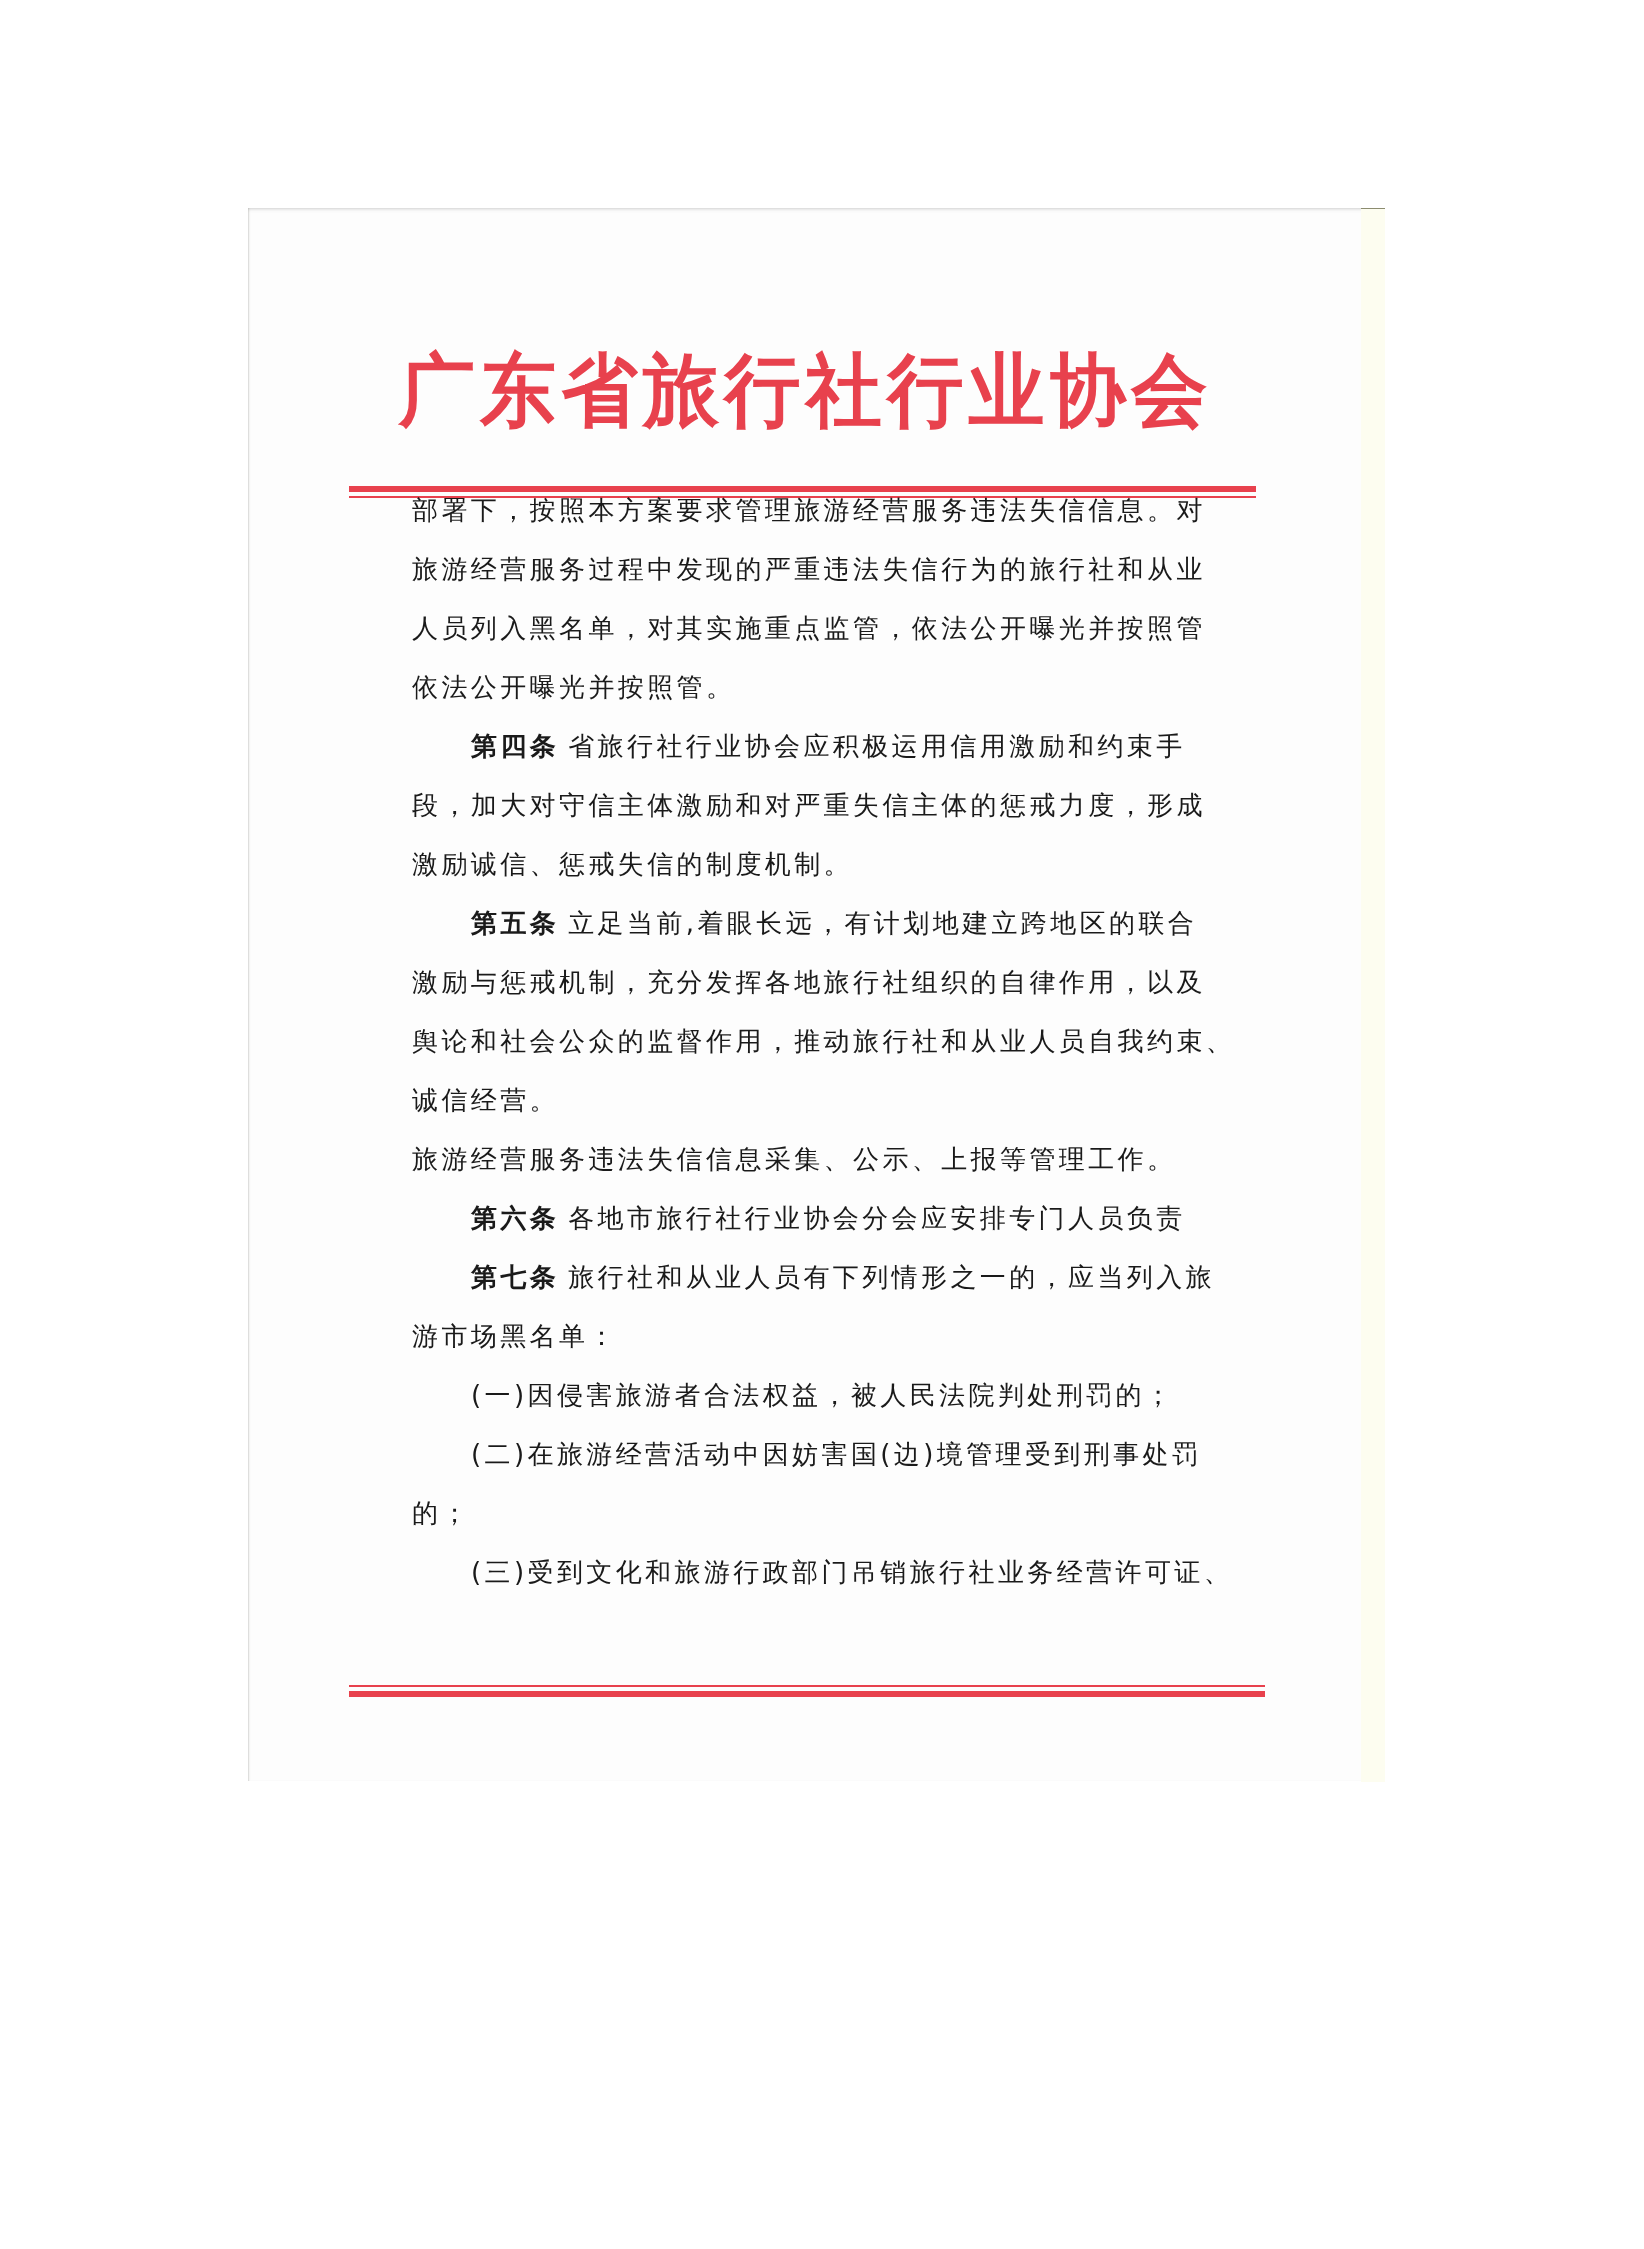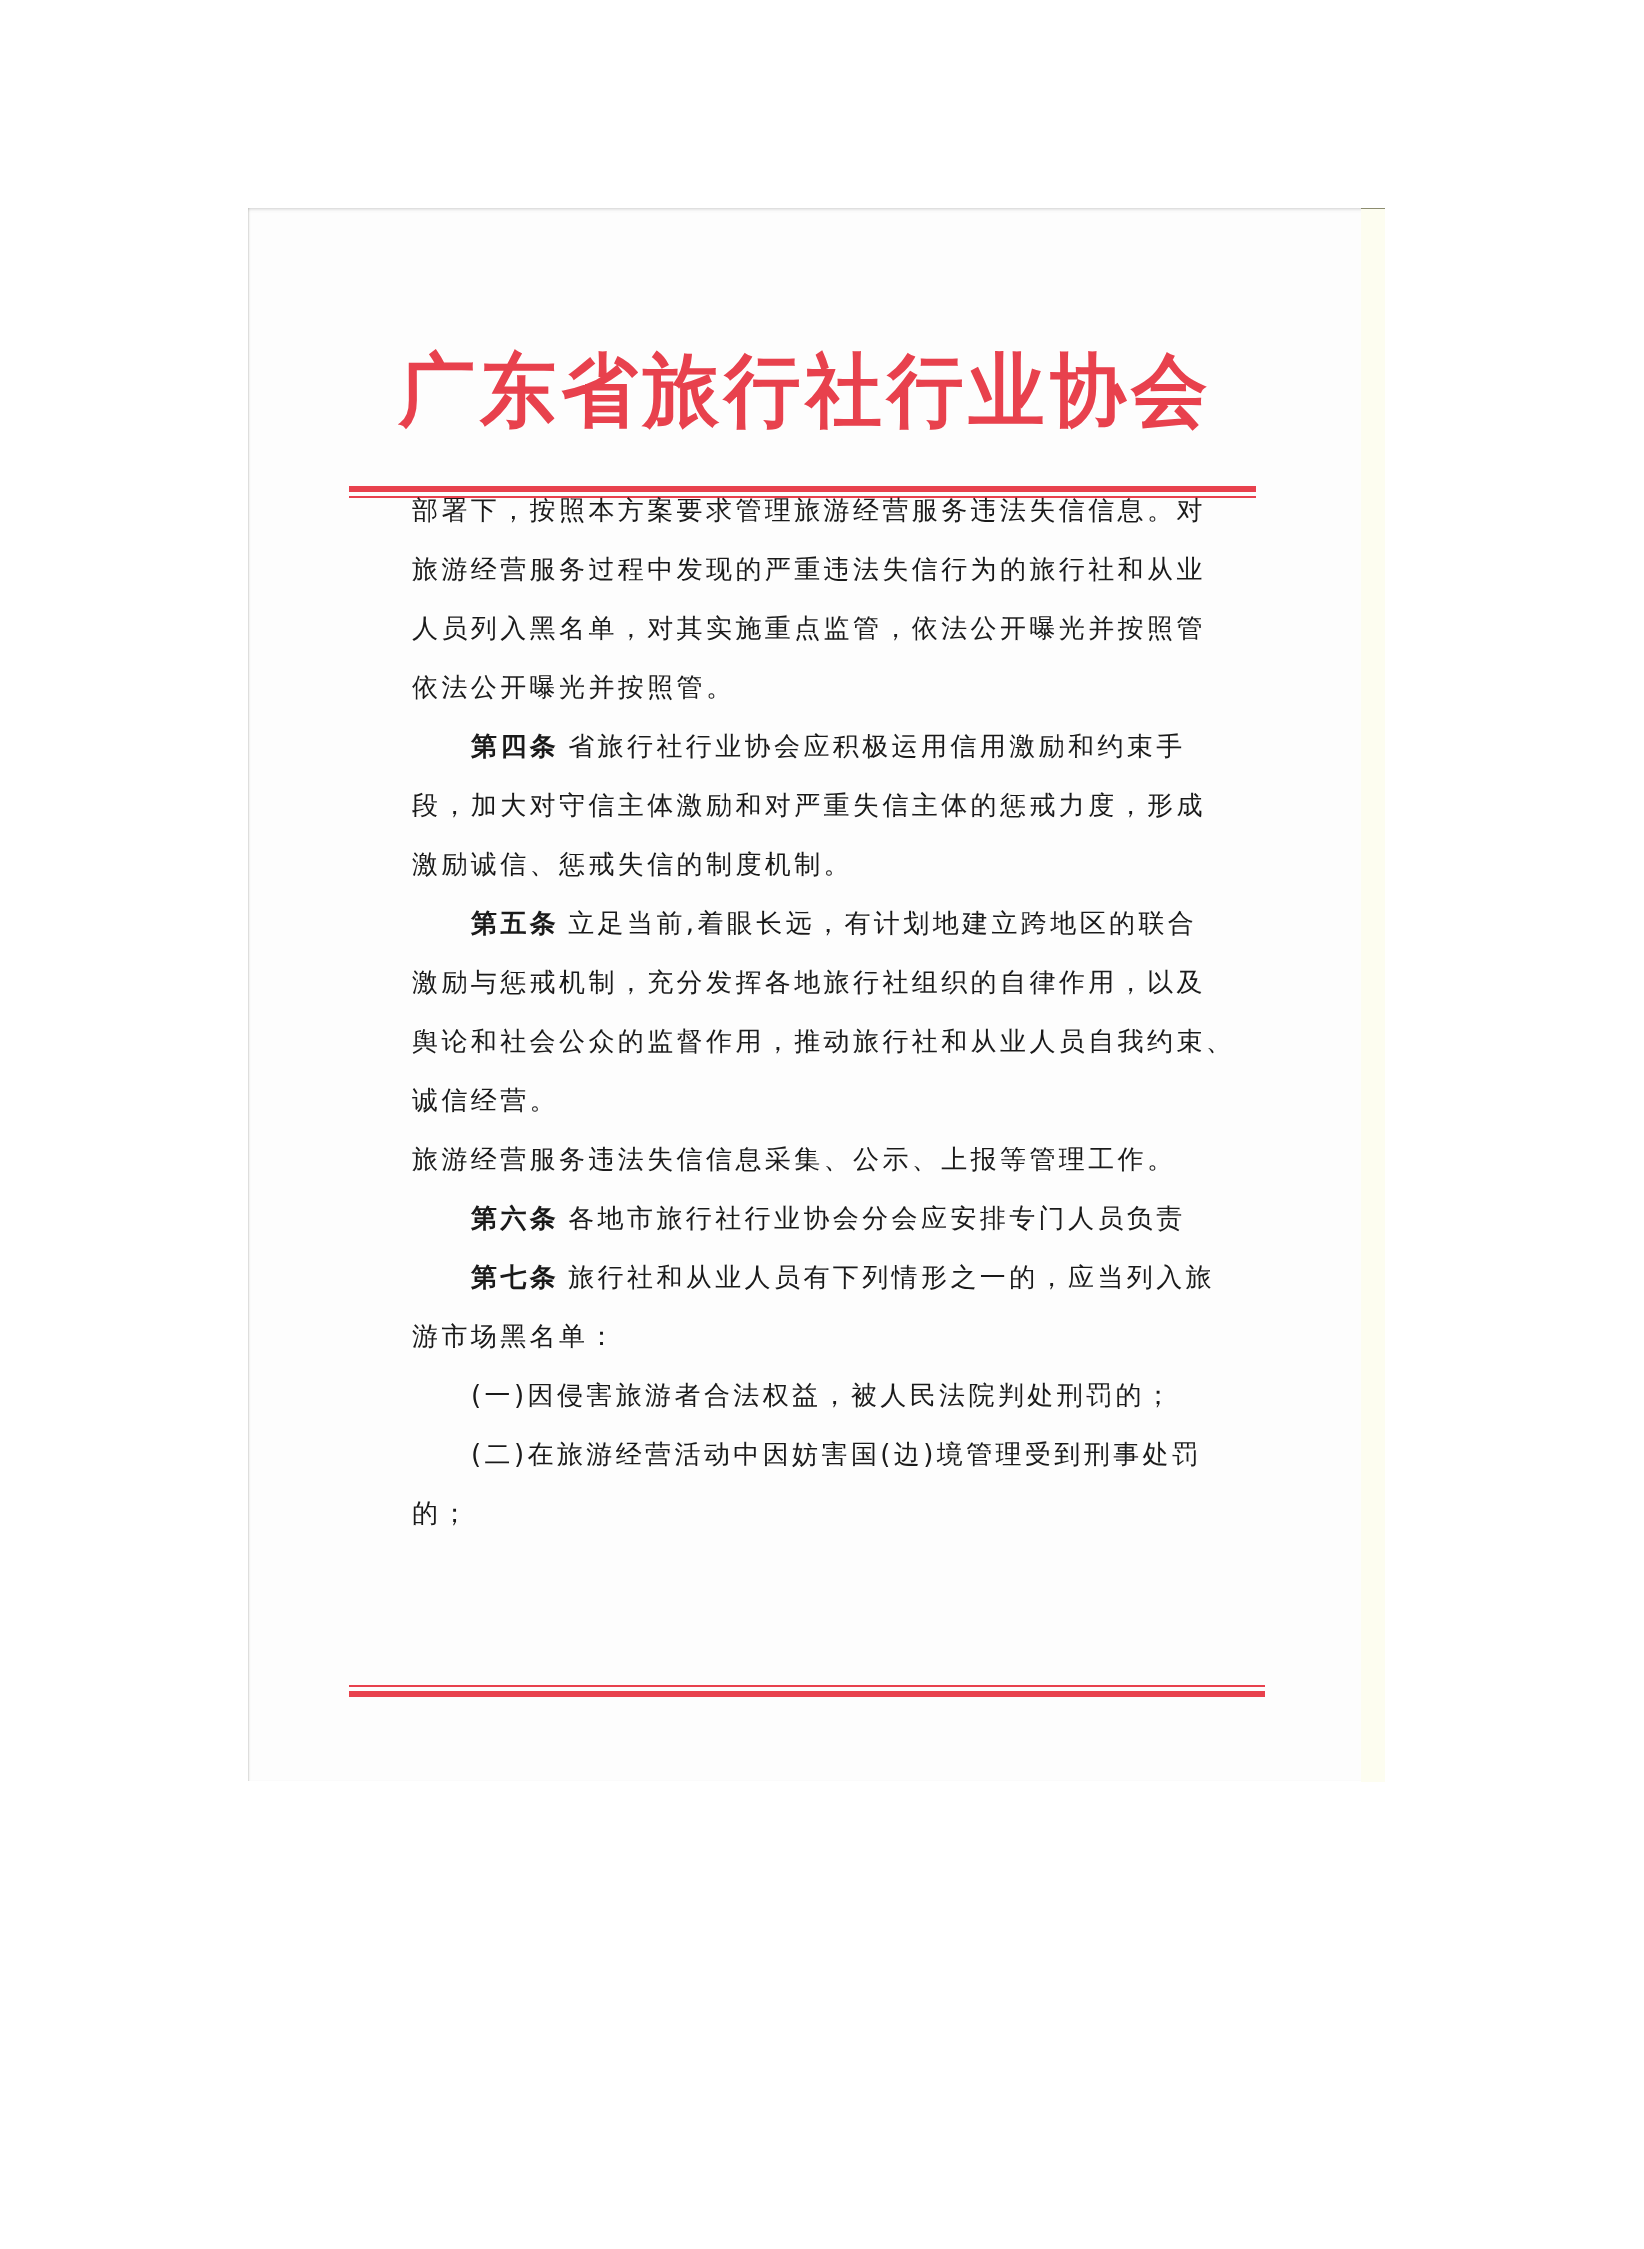--- a/index.html
+++ b/index.html
@@ -118,17 +118,18 @@
   <span class="line"><span>激励与惩戒机制，充分发挥各地旅行社组织的自律作用，以及</span></span>
   <span class="line"><span>舆论和社会公众的监督作用，推动旅行社和从业人员自我约束、</span></span>
   <span class="line"><span>诚信经营。</span></span>
   <span class="line"><span>旅游经营服务违法失信信息采集、公示、上报等管理工作。</span></span>
   <span class="line indent"><span class="article-no">第六条</span><span class="gap"></span><span>各地市旅行社行业协会分会应安排专门人员负责</span></span>
   <span class="line indent"><span class="article-no">第七条</span><span class="gap"></span><span>旅行社和从业人员有下列情形之一的，应当列入旅</span></span>
   <span class="line"><span>游市场黑名单：</span></span>
   <span class="line indent"><span>(一)因侵害旅游者合法权益，被人民法院判处刑罚的；</span></span>
   <span class="line indent"><span>(二)在旅游经营活动中因妨害国(边)境管理受到刑事处罚</span></span>
   <span class="line"><span>的；</span></span>
+  <span class="line indent"><span>(三)受到文化和旅游行政部门吊销旅行社业务经营许可证、</span></span>
 </div>
 
 <div class="rule foot-thin"></div>
 <div class="rule foot-thick"></div>
 
 
 </body></html>

